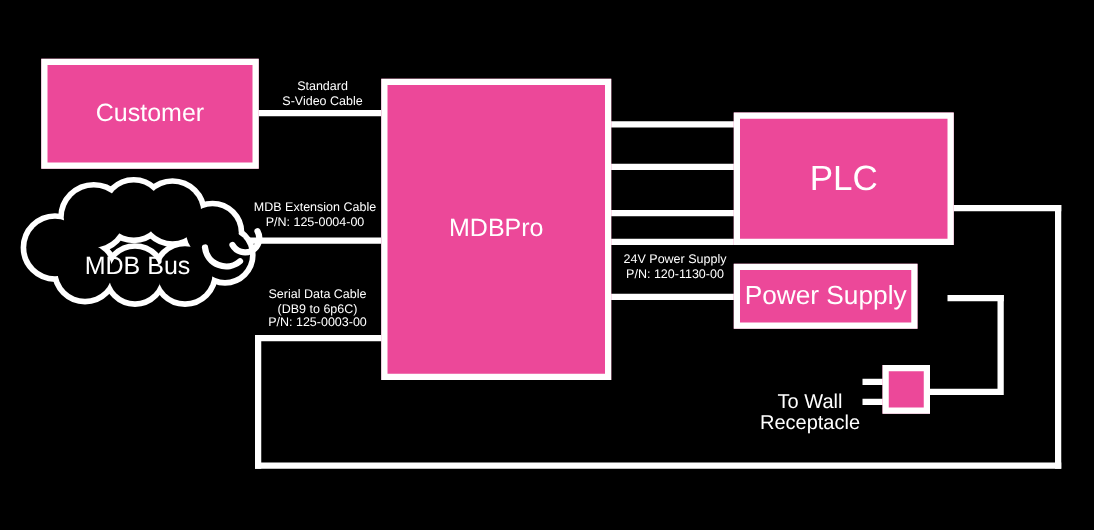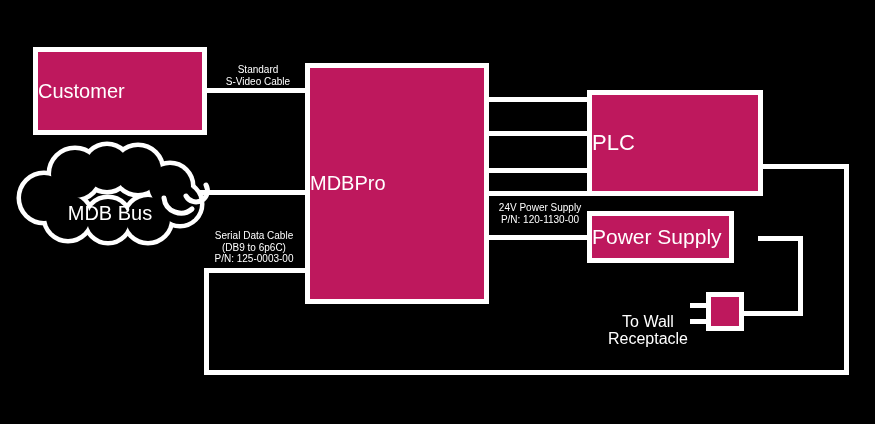--- a/index.html
+++ b/index.html
@@ -2,22 +2,22 @@
 <html><head>
 <meta charset="utf-8">
 <style>
   html,body{margin:0;padding:0;background:#000;}
   #canvas{
     position:relative;width:875px;height:424px;background:#000;overflow:hidden;
     font-family:"Liberation Sans",sans-serif;color:#fff;
   }
   .wire{position:absolute;background:#fff;}
   .node{
-    position:absolute;box-sizing:border-box;border:5px solid #fff;background:#be185d;
-    display:flex;align-items:center;
+    position:absolute;box-sizing:border-box;border:5px solid #fff;background:#ec4899;
+    display:flex;align-items:center;justify-content:center;
     text-align:center;
   }
   .node .nline{color:#fff;}
   .cable-label{
     position:absolute;text-align:center;font-size:10px;line-height:11.5px;color:#fff;
   }
   .big-label{position:absolute;text-align:center;color:#fff;margin-top:17px;}
   svg{position:absolute;display:block;}
 </style>
 </head>
@@ -80,40 +80,44 @@
   </div>
 
   <div class="node" style="left:33px;top:47px;width:174px;height:88px;font-size:20px;line-height:22px;">
     <div class="nline">Customer</div>
   </div>
 
   <div class="node" style="left:305px;top:63px;width:184px;height:241px;font-size:20px;">
     <div class="nline">MDBPro</div>
   </div>
 
-  <div class="node" style="left:587px;top:90px;width:176px;height:106px;font-size:22px;">
+  <div class="node" style="left:587px;top:90px;width:176px;height:106px;font-size:28px;">
     <div class="nline">PLC</div>
   </div>
 
   <div class="node" style="left:587px;top:211px;width:147px;height:52px;font-size:21px;">
     <div class="nline">Power Supply</div>
   </div>
 
   <div class="node" style="left:706px;top:292px;width:38px;height:39px;"></div>
 
   <div class="big-label" style="left:598px;top:296px;width:100px;font-size:16px;line-height:17px;">
     <div>To Wall</div>
     <div>Receptacle</div>
   </div>
 
   <div class="cable-label" style="left:208px;top:64px;width:100px;">
     <div>Standard</div>
     <div>S-Video Cable</div>
   </div>
 
+  <div class="cable-label" style="left:197px;top:161px;width:110px;">
+    <div>MDB Extension Cable</div>
+    <div>P/N: 125-0004-00</div>
+  </div>
 
   <div class="cable-label" style="left:199px;top:230px;width:110px;">
     <div>Serial Data Cable</div>
     <div>(DB9 to 6p6C)</div>
     <div>P/N: 125-0003-00</div>
   </div>
 
 
   <div class="cable-label" style="left:490px;top:202px;width:100px;">
     <div>24V Power Supply</div>

